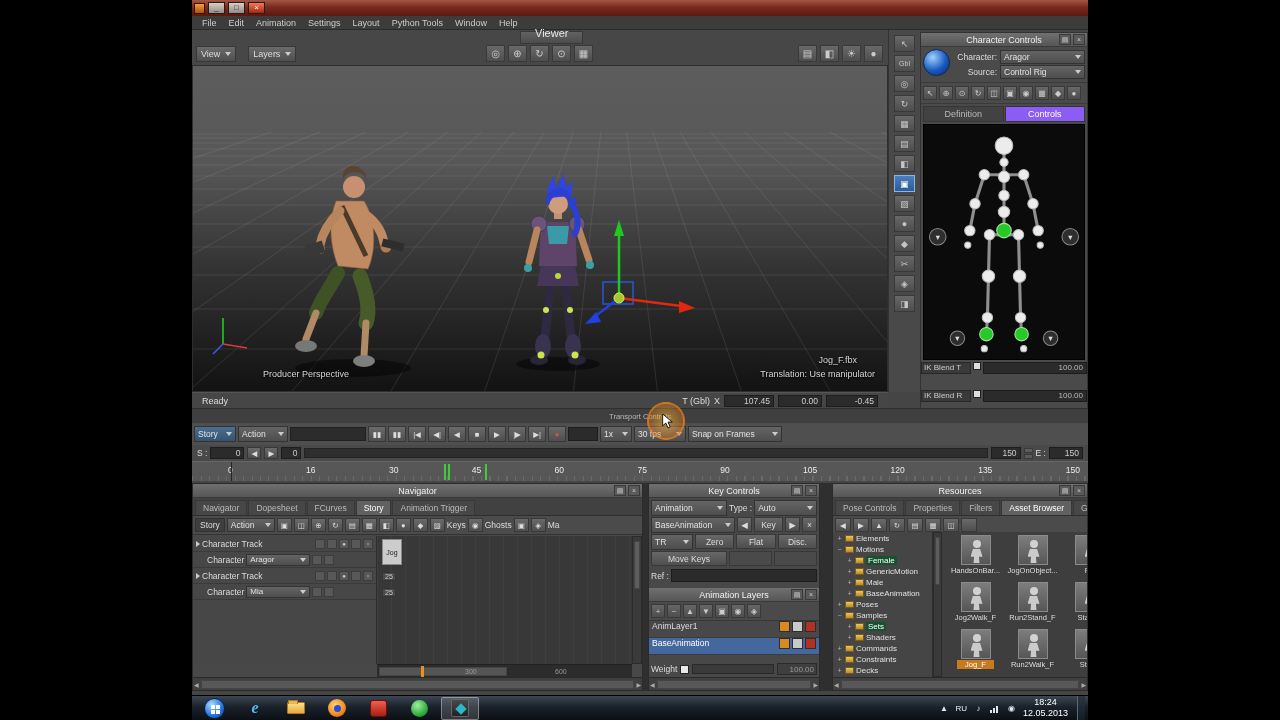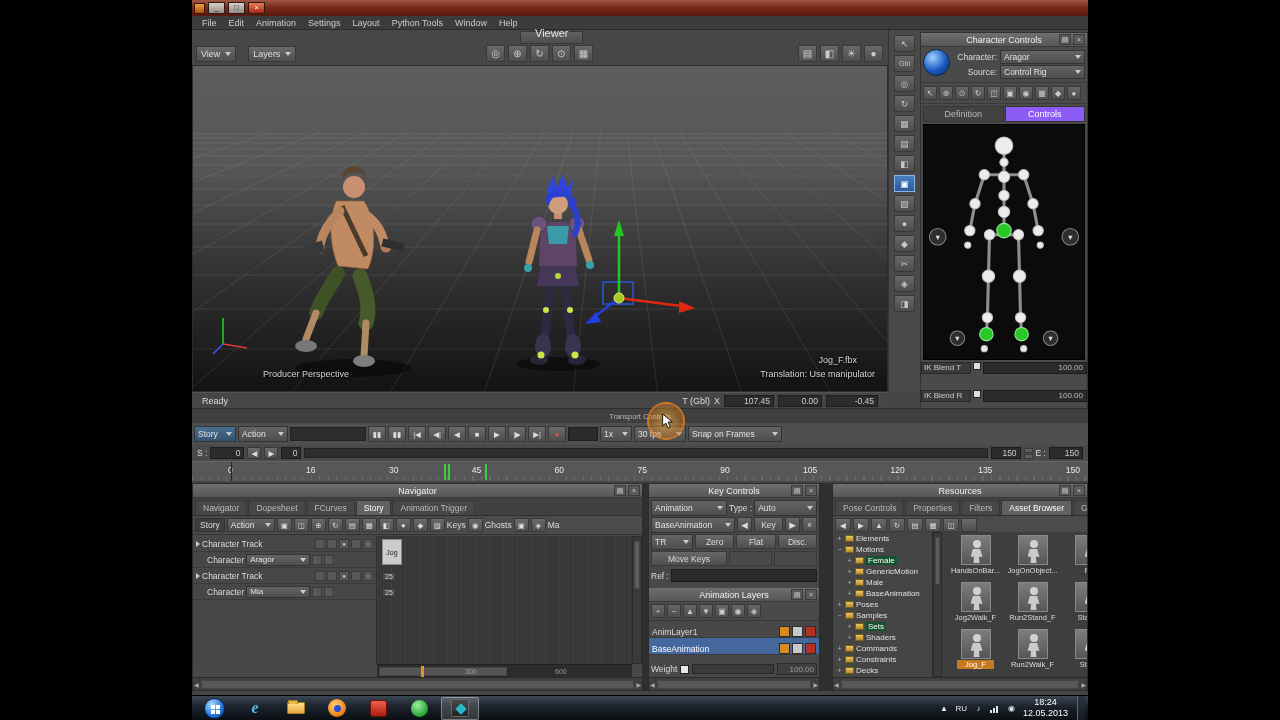--- a/index.html
+++ b/index.html
@@ -135,21 +135,21 @@
            display:flex;align-items:center;justify-content:space-between;padding:0 1px;font-size:6px;color:#aaa}
   .hthumb{flex:1;height:9px;margin:0 2px;background:#585858;border:1px solid #444}
 
   
   .kcrow{display:flex;align-items:center;gap:2px;margin:2px;height:15px;font-size:8.5px}
   .kbtn{height:15px;background:linear-gradient(#686868,#4e4e4e);border:1px solid #383838;color:#ddd;
         display:flex;align-items:center;justify-content:center;padding:0 5px;font-size:8.5px}
   .kbtn.dis{color:#808080;background:#4a4a4a}
   #alayers{position:absolute;left:0;right:0;top:104px;bottom:0}
   .altb{display:flex;gap:2px;padding:2px;border-bottom:1px solid #373737;background:#4a4a4a}
-  .lrow{height:17px;display:flex;align-items:flex-end;gap:2px;padding:0 3px;border-bottom:1px solid #3b3b3b;font-size:8.5px}
+  .lrow{height:17px;display:flex;align-items:flex-start;gap:2px;padding:0 3px;border-bottom:1px solid #3b3b3b;font-size:8.5px}
   .lrow.selected{background:#44689e;color:#fff}
   .lmini{width:11px;height:11px;border:1px solid #2e2e2e}
   .lmini.orange{background:#d8891f}
   .lmini.white{background:#c9c9c9}
   .lmini.red{background:#b23122}
   .wrow{position:absolute;left:2px;right:2px;bottom:14px;height:14px;display:flex;align-items:center;gap:3px;font-size:8.5px}
   .wchk{width:9px;height:9px;background:#e8e8e8;border:1px solid #222}
   .wslider{flex:1;height:10px;background:#3a3a3a;border:1px solid #292929}
   .wval{width:40px;height:12px;background:#3f3f3f;border:1px solid #2a2a2a;color:#999;font-size:8px;
         display:flex;align-items:center;justify-content:flex-end;padding:0 2px}

